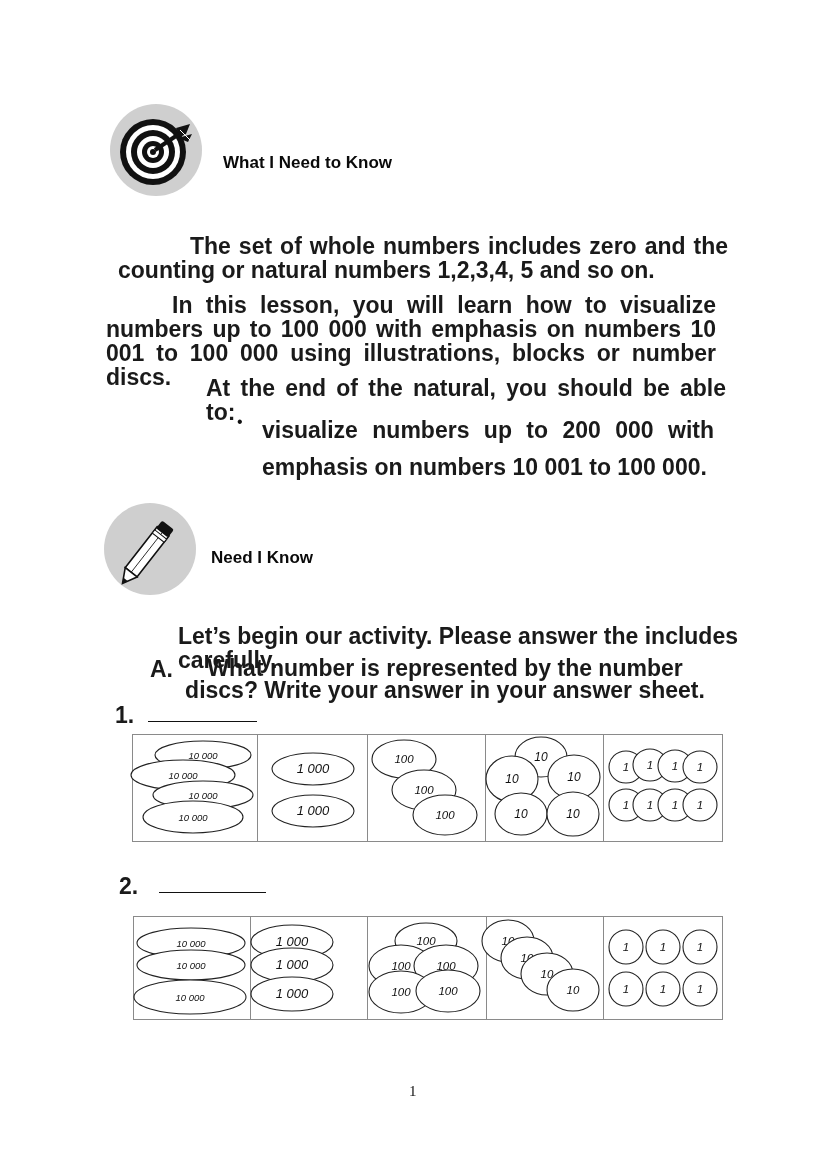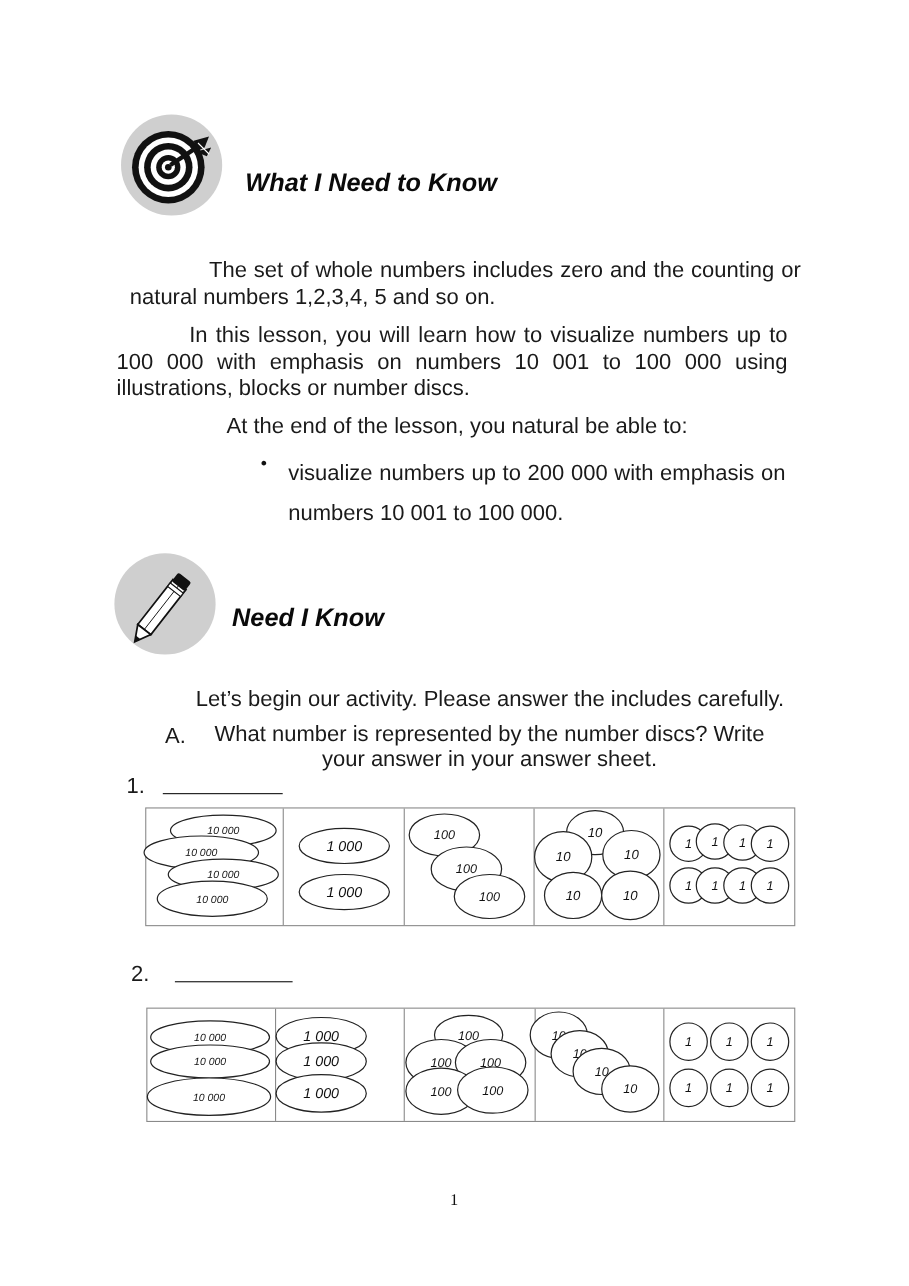--- a/index.html
+++ b/index.html
@@ -1,21 +1,21 @@
 <!DOCTYPE html>
 <html><head>
 <meta charset="utf-8">
 <style>
   html, body { margin:0; padding:0; background:#ffffff; }
   body { width:826px; height:1169px; position:relative; overflow:hidden;
          font-family:"Liberation Sans", sans-serif; color:#111; }
   .abs { position:absolute; }
   .icon-circle { position:absolute; border-radius:50%; background:#cfcfcf; }
-  .section-title { position:absolute; font-weight:bold; font-style:italic; font-size:23px; color:#0a0a0a; }
-  .para { position:absolute; font-size:20px; line-height:24px; text-align:justify; color:#1a1a1a; }
+  .section-title { position:absolute; font-weight:bold; font-size:17px; color:#0a0a0a; }
+  .para { position:absolute; font-size:23px; line-height:24px; text-align:justify; color:#1a1a1a;font-weight:bold; }
   .answer-line { position:absolute; border-bottom:1.3px solid #111; }
   .disc-table { position:absolute; border:1.3px solid #8a8a8a; display:flex;font-style:italic; }
   .disc-cell { position:relative; border-right:1.3px solid #8a8a8a; height:100%; }
   .disc-cell:last-child { border-right:none; }
   .disc-cell svg { position:absolute; left:0; top:0; width:100%; height:100%; overflow:visible; }
   .disc-cell svg ellipse { fill:#fff; stroke:#222; stroke-width:1.1; }
   .disc-cell svg text { font-family:"Liberation Sans", sans-serif; fill:#111; text-anchor:middle; dominant-baseline:middle; }
   .page-number { position:absolute; font-family:"Liberation Serif", serif; font-size:15px; color:#111; }
 </style>
 </head>
@@ -37,21 +37,21 @@
   </svg>
 </div>
 <div class="section-title" style="left:223px;top:153px;">What I Need to Know</div>
 
 <div class="para" style="left:118px;top:234px;width:610px;text-indent:72px;">
   <span>The set of whole numbers includes zero and the counting or natural numbers 1,2,3,4, 5 and so on.</span>
 </div>
 <div class="para" style="left:106px;top:293px;width:610px;text-indent:66px;">
   <span>In this lesson, you will learn how to visualize numbers up to 100 000 with emphasis on numbers 10 001 to 100 000 using illustrations, blocks or number discs.</span>
 </div>
-<div class="para" style="left:206px;top:376px;width:520px;">At the end of the lesson, you natural be able to:</div>
+<div class="para" style="left:206px;top:376px;width:520px;">At the end of the natural, you should be able to:</div>
 
 <div class="abs" style="left:237px;top:413px;font-size:16px;">•</div>
 <div class="para" style="left:262px;top:412px;width:452px;line-height:37px;">visualize numbers up to 200 000 with emphasis on numbers 10 001 to 100 000.</div>
 
 <div class="icon-circle" style="left:104px;top:503px;width:92px;height:92px;">
   <svg width="92" height="92" viewBox="0 0 92 92">
     <g transform="rotate(-52 46 46)">
       <rect x="16" y="38" width="52" height="15" fill="#fff" stroke="#111" stroke-width="1.6"></rect>
       <line x1="16" y1="45.5" x2="68" y2="45.5" stroke="#111" stroke-width="0.8"></line>
       <rect x="66" y="38" width="10" height="15" fill="#111" rx="2"></rect>

